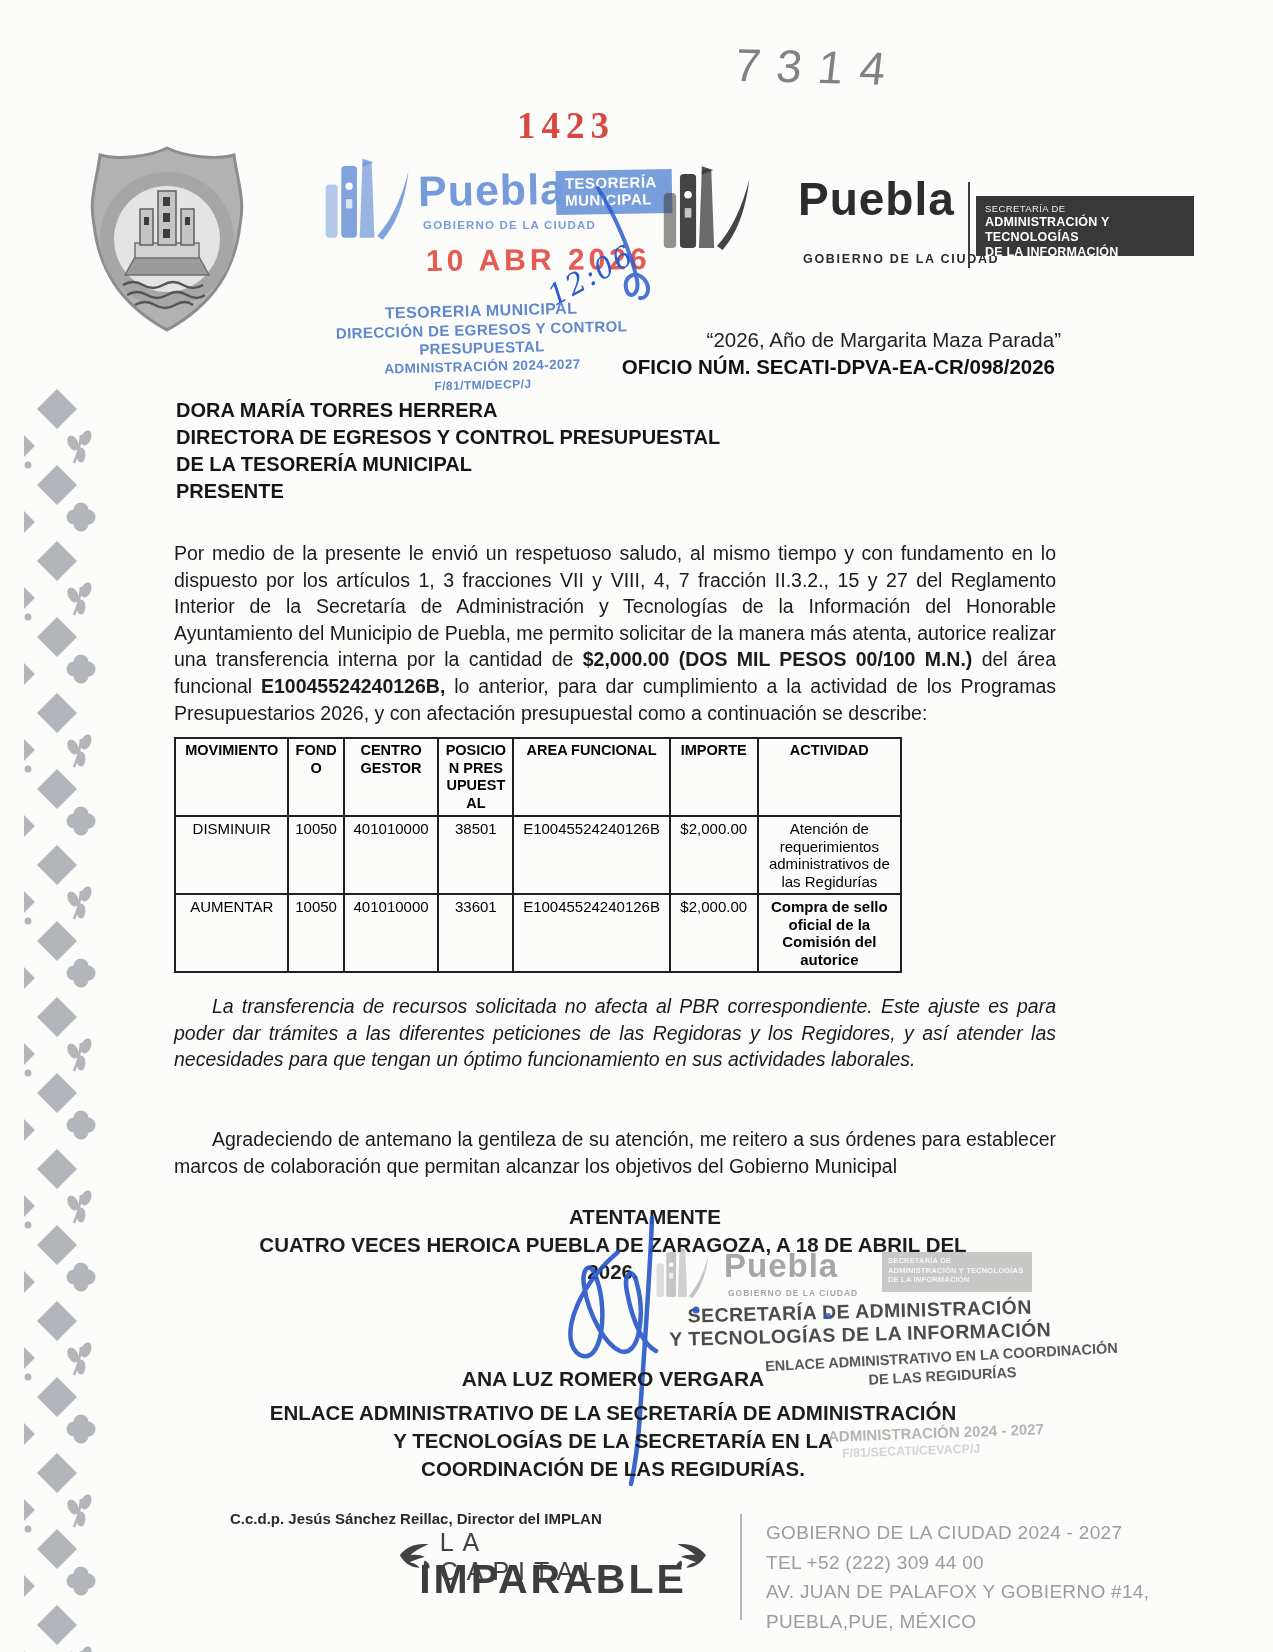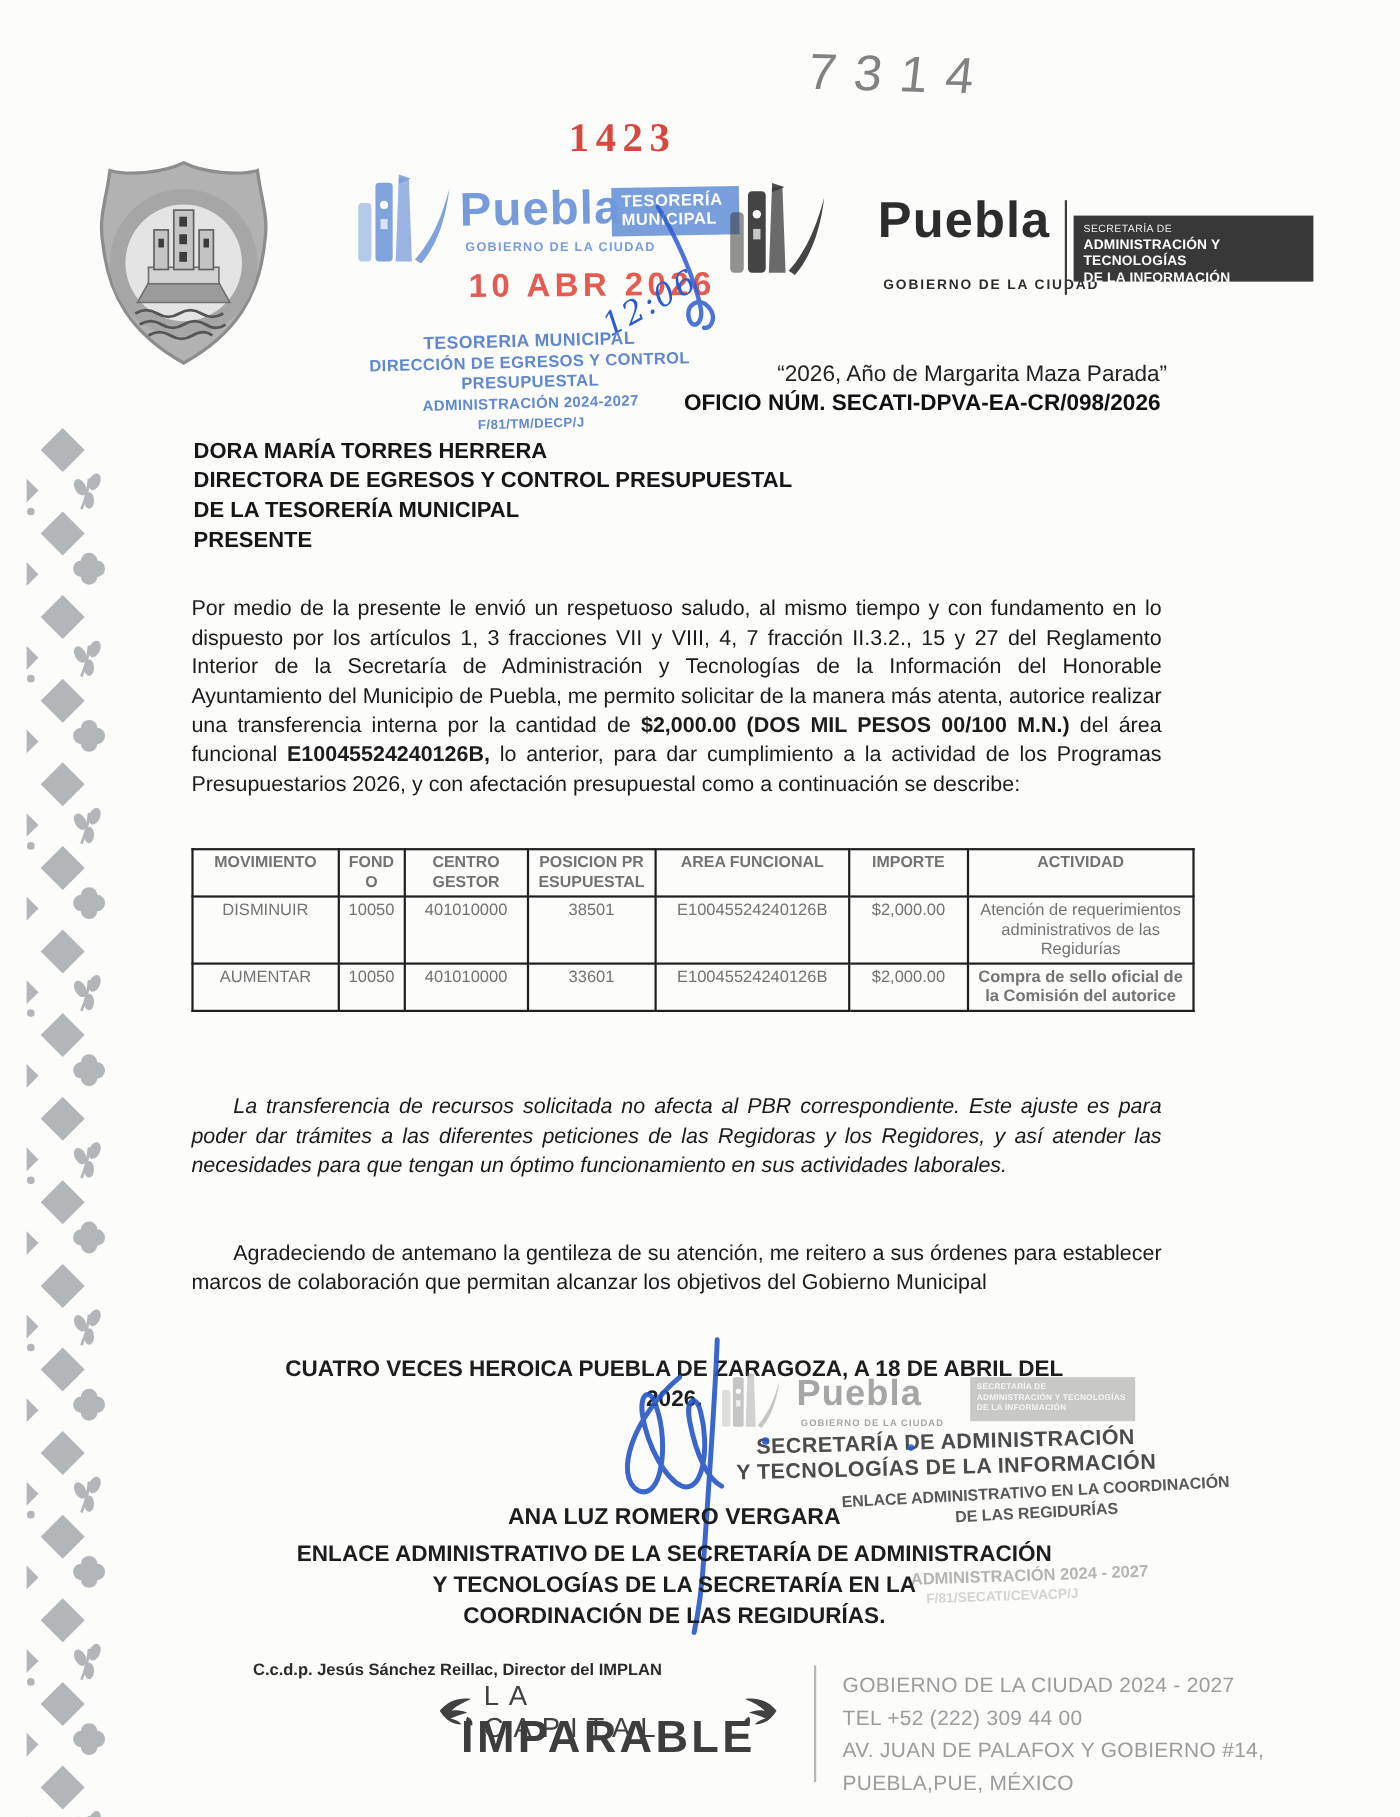--- a/index.html
+++ b/index.html
@@ -47,22 +47,22 @@
   
   .recipient{left:176px;top:397px;font-size:20px;font-weight:bold;line-height:27px;color:#161616;}
 
   
   .para{left:174px;width:882px;font-size:19.5px;line-height:26.6px;text-align:justify;color:#1b1b1b;}
   .p1{top:540px;}
   .p2{top:993px;text-indent:38px;font-style:italic;}
   .p3{top:1126px;text-indent:38px;}
 
   
-  table.transfer{left:174px;top:771px;width:912px;border-collapse:collapse;position:absolute;
-     font-size:15px;color:#737373;}
+  table.transfer{left:174px;top:737px;width:728px;border-collapse:collapse;position:absolute;
+     font-size:15px;color:#000000;}
   table.transfer th,table.transfer td{border:2px solid #1f1f1f;text-align:center;
      padding:3px 5px;vertical-align:top;line-height:17.5px;}
   table.transfer th{font-weight:bold;font-size:14.5px;}
   th.brk{word-break:break-all;}
   td.b{font-weight:bold;}
 
   .atent{left:174px;top:1205px;width:878px;text-align:center;font-weight:bold;font-size:20.5px;
      transform:translateX(32px);}
   .citydate{left:174px;top:1231px;width:878px;text-align:center;font-weight:bold;font-size:20.5px;
      line-height:27px;}
@@ -266,20 +266,21 @@
         <td>E10045524240126B</td>
         <td>$2,000.00</td>
         <td class="b">Compra de sello oficial de la Comisión del autorice</td>
       </tr>
     </tbody>
   </table>
 
   <div class="abs para p2">La transferencia de recursos solicitada no afecta al PBR correspondiente. Este ajuste es para poder dar trámites a las diferentes peticiones de las Regidoras y los Regidores, y así atender las necesidades para que tengan un óptimo funcionamiento en sus actividades laborales.</div>
   <div class="abs para p3">Agradeciendo de antemano la gentileza de su atención, me reitero a sus órdenes para establecer marcos de colaboración que permitan alcanzar los objetivos del Gobierno Municipal</div>
 
+  <div class="abs atent">ATENTAMENTE</div>
   <div class="abs citydate">
     <div>CUATRO VECES HEROICA PUEBLA DE ZARAGOZA, A 18 DE ABRIL DEL</div>
     <div>2026.</div>
   </div>
 
   <svg class="abs fade-stamp" width="62" height="60" viewBox="0 0 100 104" style="color:#8a8a8a">
       <use href="#skyline"></use>
     </svg>
   <div class="abs fs-wordmark">Puebla</div>
   <div class="abs fs-gob">GOBIERNO DE LA CIUDAD</div>

